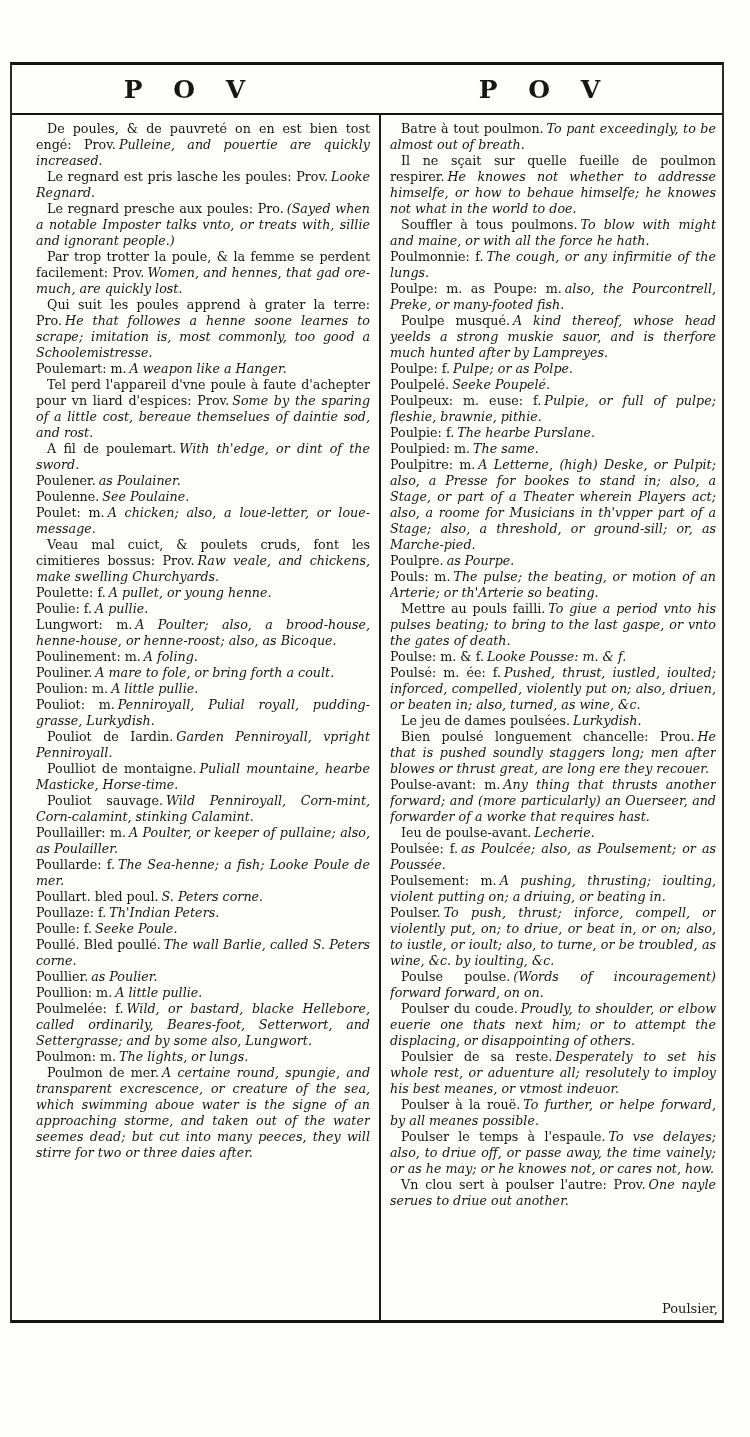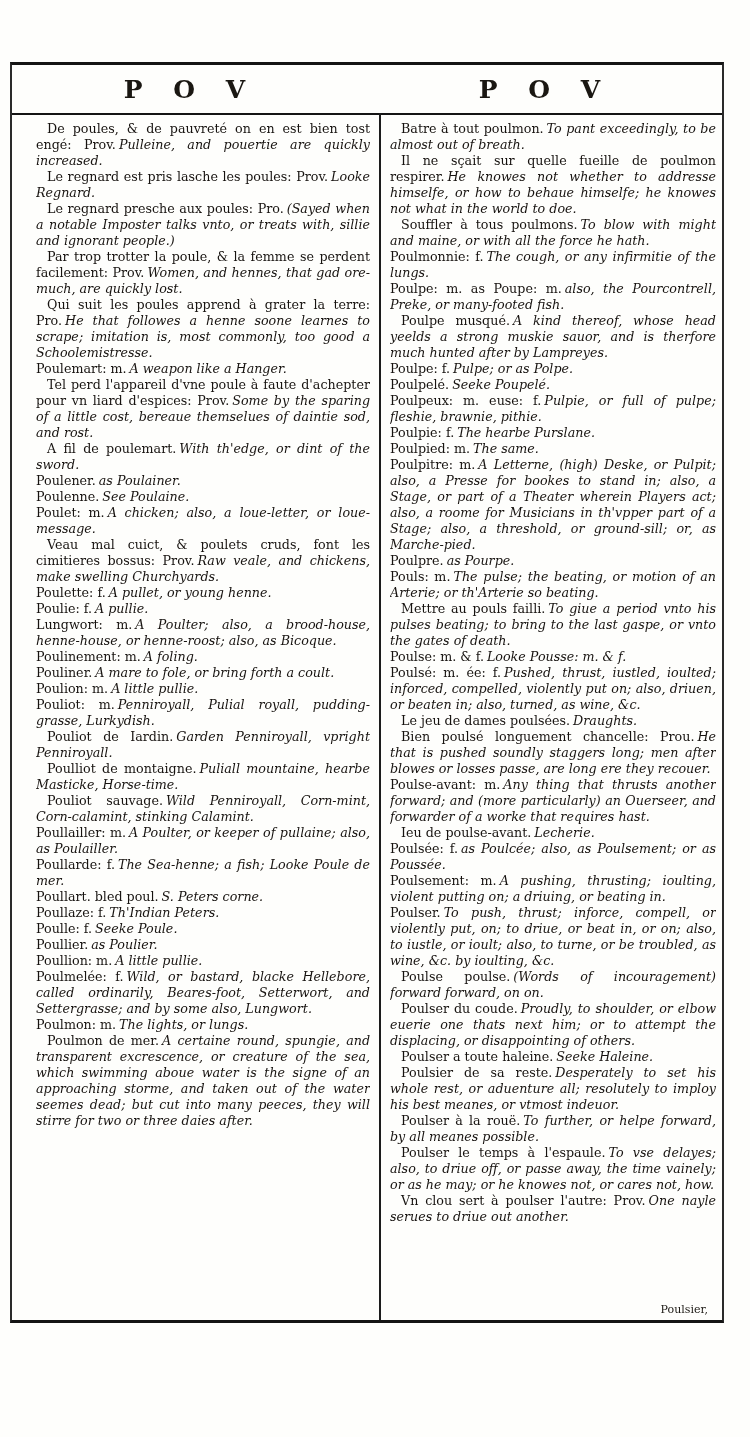--- a/index.html
+++ b/index.html
@@ -43,22 +43,22 @@
     font-size:12.7px;line-height:16px;
     text-align:justify;
   }
   .col-left{left:24px;width:334px;}
   .col-right{left:378px;width:326px;}
   .entry{margin:0;padding:0;}
   .entry.sub{text-indent:11px;}
   .fr{font-style:normal;}
   .en{font-style:italic;margin-left:3px;}
   .catchword{
-    position:absolute;right:14px;bottom:4px;
-    font-size:11px;color:#1a1712;
+    position:absolute;right:4px;bottom:4px;
+    font-size:13px;color:#1a1712;
   }
 </style>
 </head>
 <body>
 
 <div class="page">
   <div class="frame">
     <div class="running-head head-left">P O V</div>
     <div class="running-head head-right">P O V</div>
     <div class="header-rule"></div>
@@ -84,20 +84,21 @@
         <p class="entry"><span class="fr">Poulion: m.</span><span class="en">A little pullie.</span></p>
         <p class="entry"><span class="fr">Pouliot: m.</span><span class="en">Penniroyall, Pulial royall, pudding-grasse, Lurkydish.</span></p>
         <p class="entry sub"><span class="fr">Pouliot de Iardin.</span><span class="en">Garden Penniroyall, vpright Penniroyall.</span></p>
         <p class="entry sub"><span class="fr">Poulliot de montaigne.</span><span class="en">Puliall mountaine, hearbe Masticke, Horse-time.</span></p>
         <p class="entry sub"><span class="fr">Pouliot sauvage.</span><span class="en">Wild Penniroyall, Corn-mint, Corn-calamint, stinking Calamint.</span></p>
         <p class="entry"><span class="fr">Poullailler: m.</span><span class="en">A Poulter, or keeper of pullaine; also, as Poulailler.</span></p>
         <p class="entry"><span class="fr">Poullarde: f.</span><span class="en">The Sea-henne; a fish; Looke Poule de mer.</span></p>
         <p class="entry"><span class="fr">Poullart. bled poul.</span><span class="en">S. Peters corne.</span></p>
         <p class="entry"><span class="fr">Poullaze: f.</span><span class="en">Th'Indian Peters.</span></p>
         <p class="entry"><span class="fr">Poulle: f.</span><span class="en">Seeke Poule.</span></p>
+        <p class="entry"><span class="fr">Poullé. Bled poullé.</span><span class="en">The wall Barlie, called S. Peters corne.</span></p>
         <p class="entry"><span class="fr">Poullier.</span><span class="en">as Poulier.</span></p>
         <p class="entry"><span class="fr">Poullion: m.</span><span class="en">A little pullie.</span></p>
         <p class="entry"><span class="fr">Poulmelée: f.</span><span class="en">Wild, or bastard, blacke Hellebore, called ordinarily, Beares-foot, Setterwort, and Settergrasse; and by some also, Lungwort.</span></p>
         <p class="entry"><span class="fr">Poulmon: m.</span><span class="en">The lights, or lungs.</span></p>
         <p class="entry sub"><span class="fr">Poulmon de mer.</span><span class="en">A certaine round, spungie, and transparent excrescence, or creature of the sea, which swimming aboue water is the signe of an approaching storme, and taken out of the water seemes dead; but cut into many peeces, they will stirre for two or three daies after.</span></p>
       </div>
     <div class="col col-right" id="col-right">
         <p class="entry sub"><span class="fr">Batre à tout poulmon.</span><span class="en">To pant exceedingly, to be almost out of breath.</span></p>
         <p class="entry sub"><span class="fr">Il ne sçait sur quelle fueille de poulmon respirer.</span><span class="en">He knowes not whether to addresse himselfe, or how to behaue himselfe; he knowes not what in the world to doe.</span></p>
         <p class="entry sub"><span class="fr">Souffler à tous poulmons.</span><span class="en">To blow with might and maine, or with all the force he hath.</span></p>
@@ -108,30 +109,29 @@
         <p class="entry"><span class="fr">Poulpelé.</span><span class="en">Seeke Poupelé.</span></p>
         <p class="entry"><span class="fr">Poulpeux: m. euse: f.</span><span class="en">Pulpie, or full of pulpe; fleshie, brawnie, pithie.</span></p>
         <p class="entry"><span class="fr">Poulpie: f.</span><span class="en">The hearbe Purslane.</span></p>
         <p class="entry"><span class="fr">Poulpied: m.</span><span class="en">The same.</span></p>
         <p class="entry"><span class="fr">Poulpitre: m.</span><span class="en">A Letterne, (high) Deske, or Pulpit; also, a Presse for bookes to stand in; also, a Stage, or part of a Theater wherein Players act; also, a roome for Musicians in th'vpper part of a Stage; also, a threshold, or ground-sill; or, as Marche-pied.</span></p>
         <p class="entry"><span class="fr">Poulpre.</span><span class="en">as Pourpe.</span></p>
         <p class="entry"><span class="fr">Pouls: m.</span><span class="en">The pulse; the beating, or motion of an Arterie; or th'Arterie so beating.</span></p>
         <p class="entry sub"><span class="fr">Mettre au pouls failli.</span><span class="en">To giue a period vnto his pulses beating; to bring to the last gaspe, or vnto the gates of death.</span></p>
         <p class="entry"><span class="fr">Poulse: m. &amp; f.</span><span class="en">Looke Pousse: m. &amp; f.</span></p>
         <p class="entry"><span class="fr">Poulsé: m. ée: f.</span><span class="en">Pushed, thrust, iustled, ioulted; inforced, compelled, violently put on; also, driuen, or beaten in; also, turned, as wine, &amp;c.</span></p>
-        <p class="entry sub"><span class="fr">Le jeu de dames poulsées.</span><span class="en">Draughts.</span></p>
-        <p class="entry sub"><span class="fr">Bien poulsé longuement chancelle: Prou.</span><span class="en">He that is pushed soundly staggers long; men after blowes or losses passe, are long ere they recouer.</span></p>
+        <p class="entry sub"><span class="fr">Le jeu de dames poulsées.</span><span class="en">Lurkydish.</span></p>
+        <p class="entry sub"><span class="fr">Bien poulsé longuement chancelle: Prou.</span><span class="en">He that is pushed soundly staggers long; men after blowes or thrust great, are long ere they recouer.</span></p>
         <p class="entry"><span class="fr">Poulse-avant: m.</span><span class="en">Any thing that thrusts another forward; and (more particularly) an Ouerseer, and forwarder of a worke that requires hast.</span></p>
         <p class="entry sub"><span class="fr">Ieu de poulse-avant.</span><span class="en">Lecherie.</span></p>
         <p class="entry"><span class="fr">Poulsée: f.</span><span class="en">as Poulcée; also, as Poulsement; or as Poussée.</span></p>
         <p class="entry"><span class="fr">Poulsement: m.</span><span class="en">A pushing, thrusting; ioulting, violent putting on; a driuing, or beating in.</span></p>
         <p class="entry"><span class="fr">Poulser.</span><span class="en">To push, thrust; inforce, compell, or violently put, on; to driue, or beat in, or on; also, to iustle, or ioult; also, to turne, or be troubled, as wine, &amp;c. by ioulting, &amp;c.</span></p>
         <p class="entry sub"><span class="fr">Poulse poulse.</span><span class="en">(Words of incouragement) forward forward, on on.</span></p>
         <p class="entry sub"><span class="fr">Poulser du coude.</span><span class="en">Proudly, to shoulder, or elbow euerie one thats next him; or to attempt the displacing, or disappointing of others.</span></p>
-        <p class="entry sub"><span class="fr">Poulser a toute haleine.</span><span class="en">Seeke Haleine.</span></p>
         <p class="entry sub"><span class="fr">Poulsier de sa reste.</span><span class="en">Desperately to set his whole rest, or aduenture all; resolutely to imploy his best meanes, or vtmost indeuor.</span></p>
         <p class="entry sub"><span class="fr">Poulser à la rouë.</span><span class="en">To further, or helpe forward, by all meanes possible.</span></p>
         <p class="entry sub"><span class="fr">Poulser le temps à l'espaule.</span><span class="en">To vse delayes; also, to driue off, or passe away, the time vainely; or as he may; or he knowes not, or cares not, how.</span></p>
         <p class="entry sub"><span class="fr">Vn clou sert à poulser l'autre: Prov.</span><span class="en">One nayle serues to driue out another.</span></p>
       </div>
     <div class="catchword">Poulsier,</div>
   </div>
 </div>
 
 </body></html>

